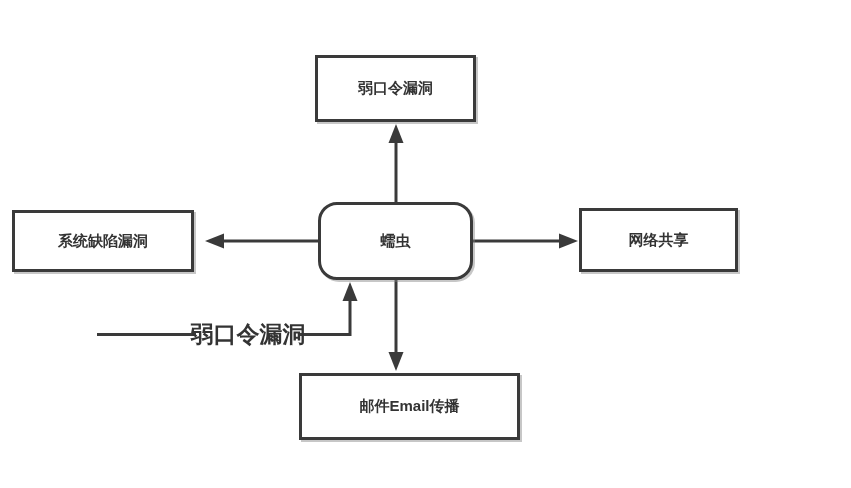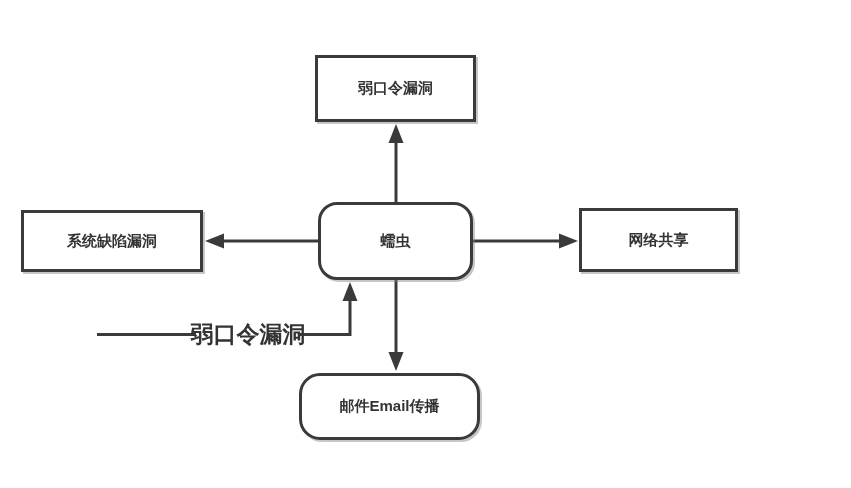--- a/index.html
+++ b/index.html
@@ -46,23 +46,23 @@
     font-weight: bold;
     color: var(--color-text, #333333);
     white-space: nowrap;
   }
   .node.rounded {
     border-width: 3.5px;
     border-radius: 19px;
   }
   .node-top    { left: 315px; top: 55px;  width: 161px; height: 67px; }
   .node-center { left: 318px; top: 202px; width: 155px; height: 78px; }
-  .node-left   { left: 21px;  top: 210px; width: 182px; height: 62px; }
+  .node-left   { left: 12px;  top: 210px; width: 182px; height: 62px; }
   .node-right  { left: 579px; top: 208px; width: 159px; height: 64px; text-align: center; }
-  .node-bottom { left: 299px; top: 373px; width: 181px; height: 67px; border-radius: 21px; }
+  .node-bottom { left: 299px; top: 373px; width: 221px; height: 67px; }
   .edge-label {
     position: absolute;
     left: 196px;
     top: 320px;
     width: 104px;
     height: 29px;
     display: flex;
     align-items: center;
     justify-content: center;
     font-size: 23px;

